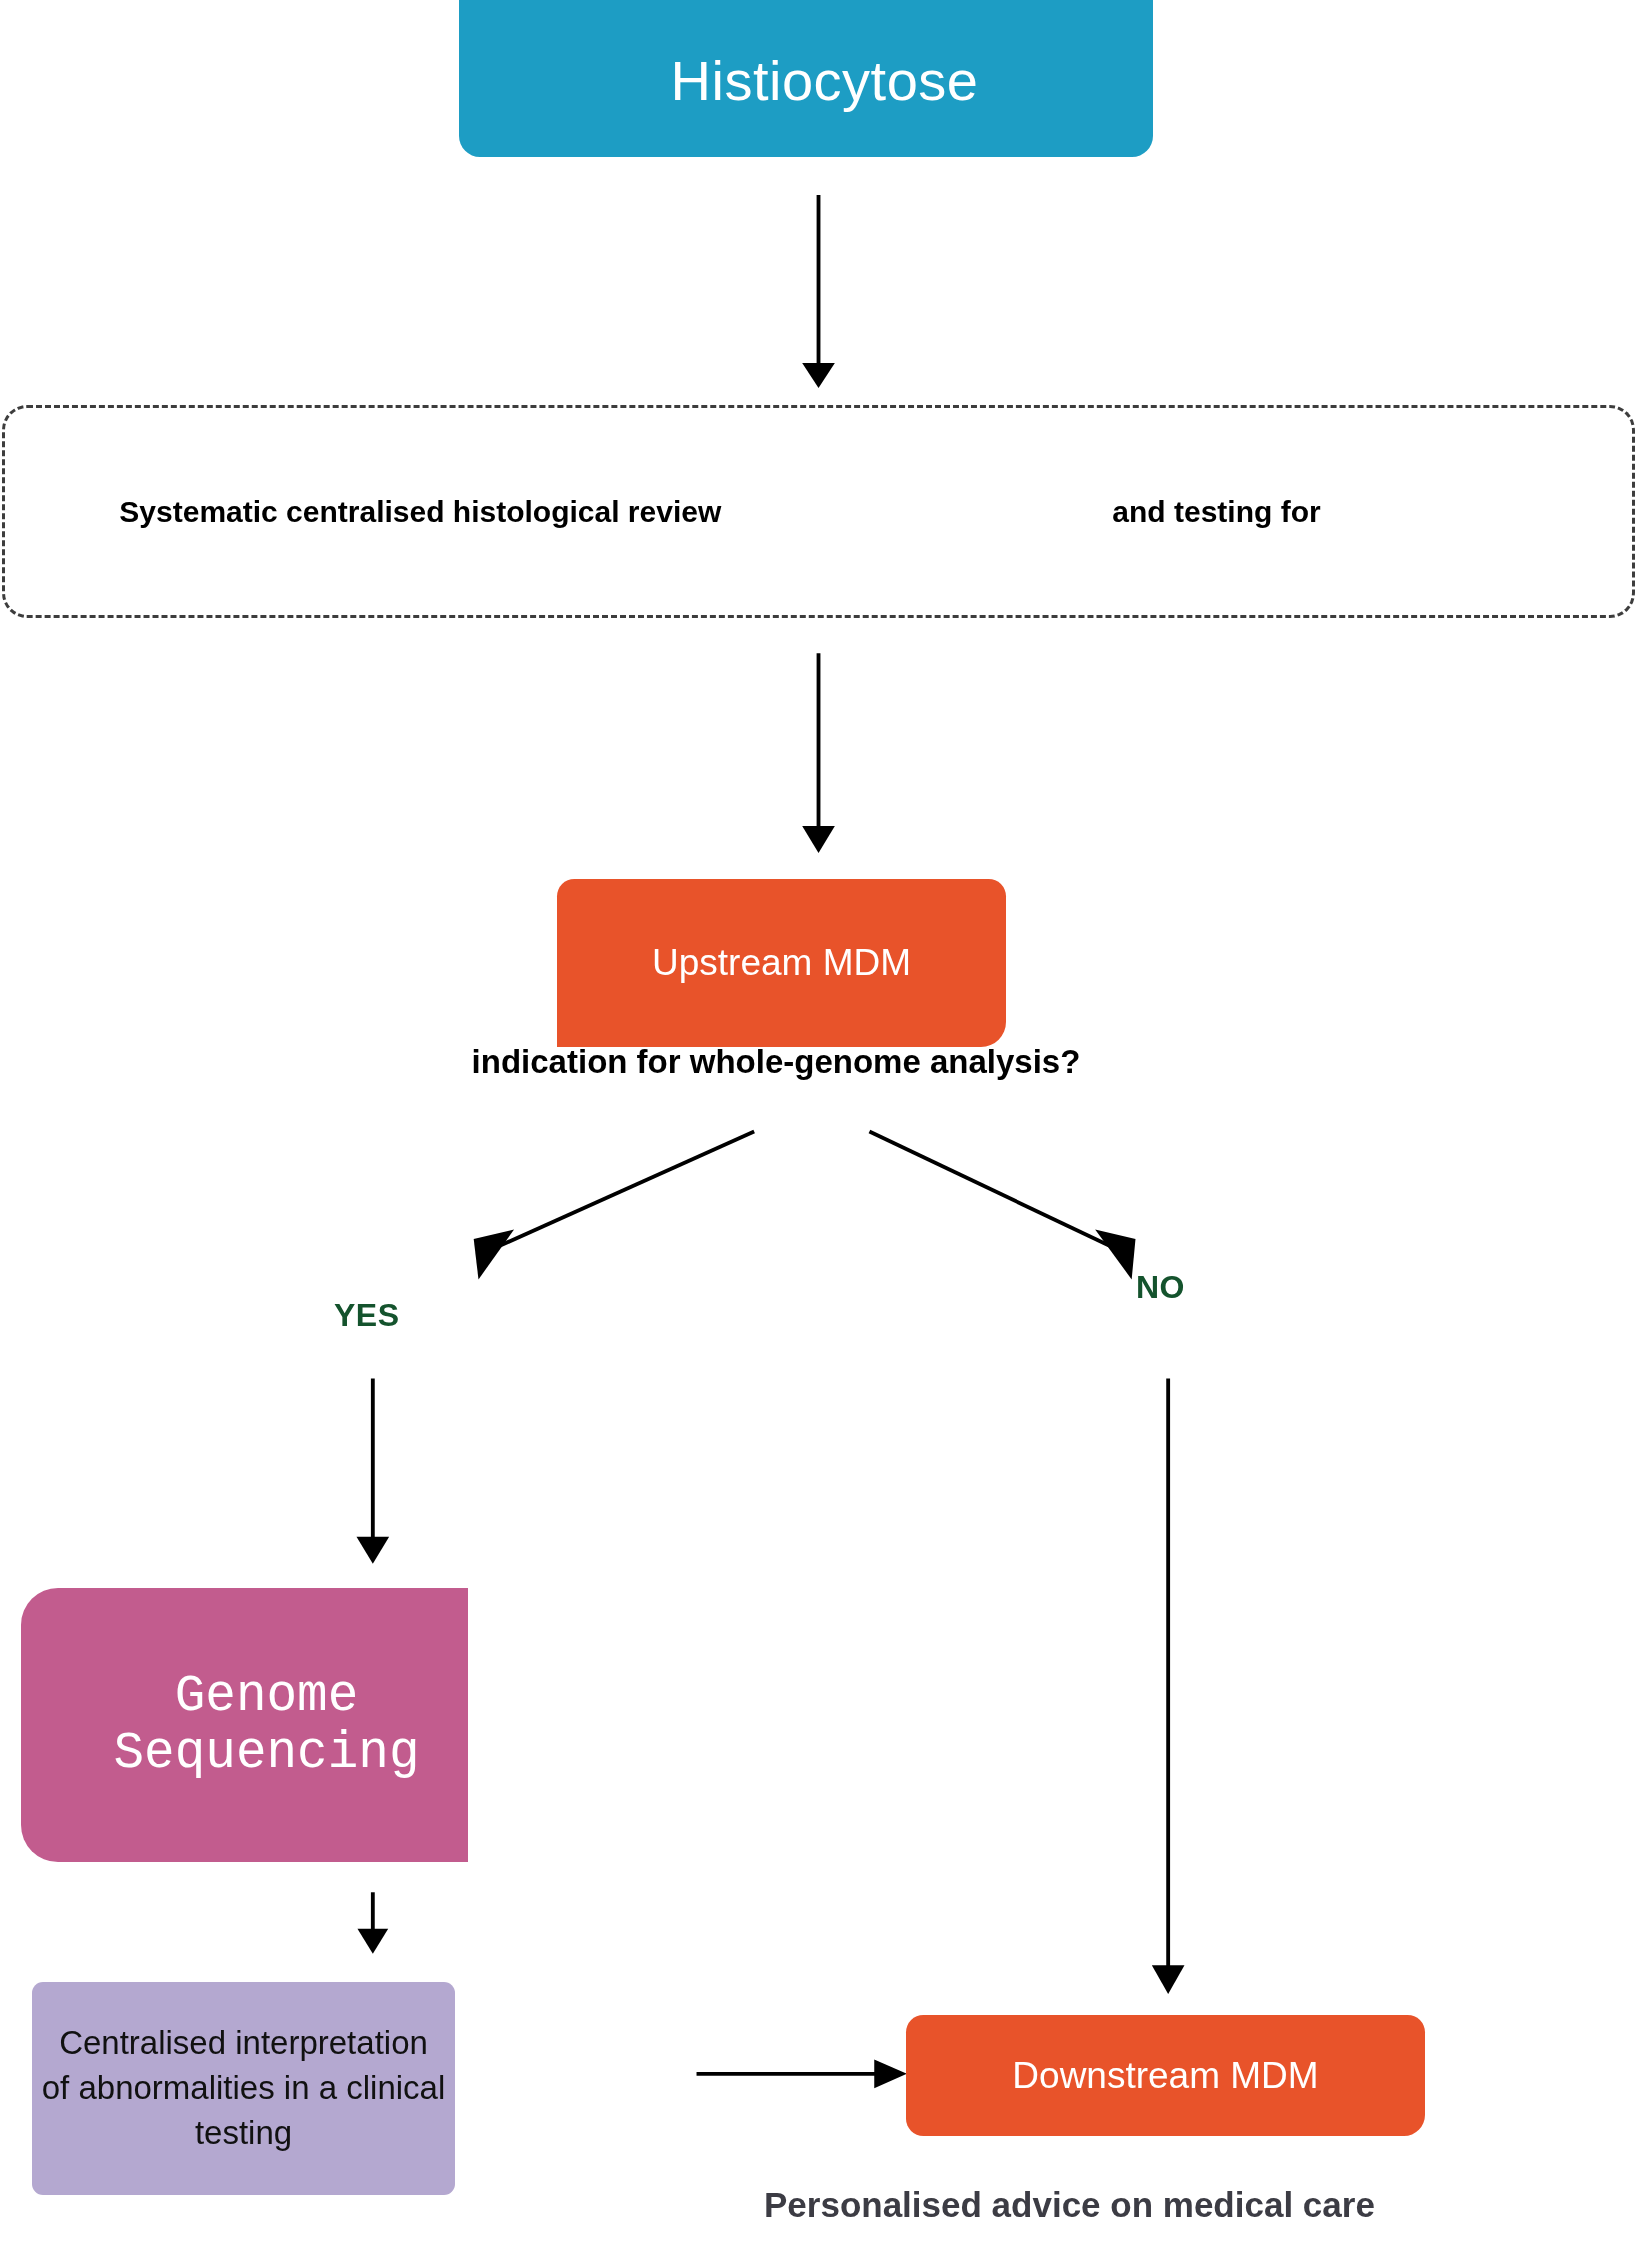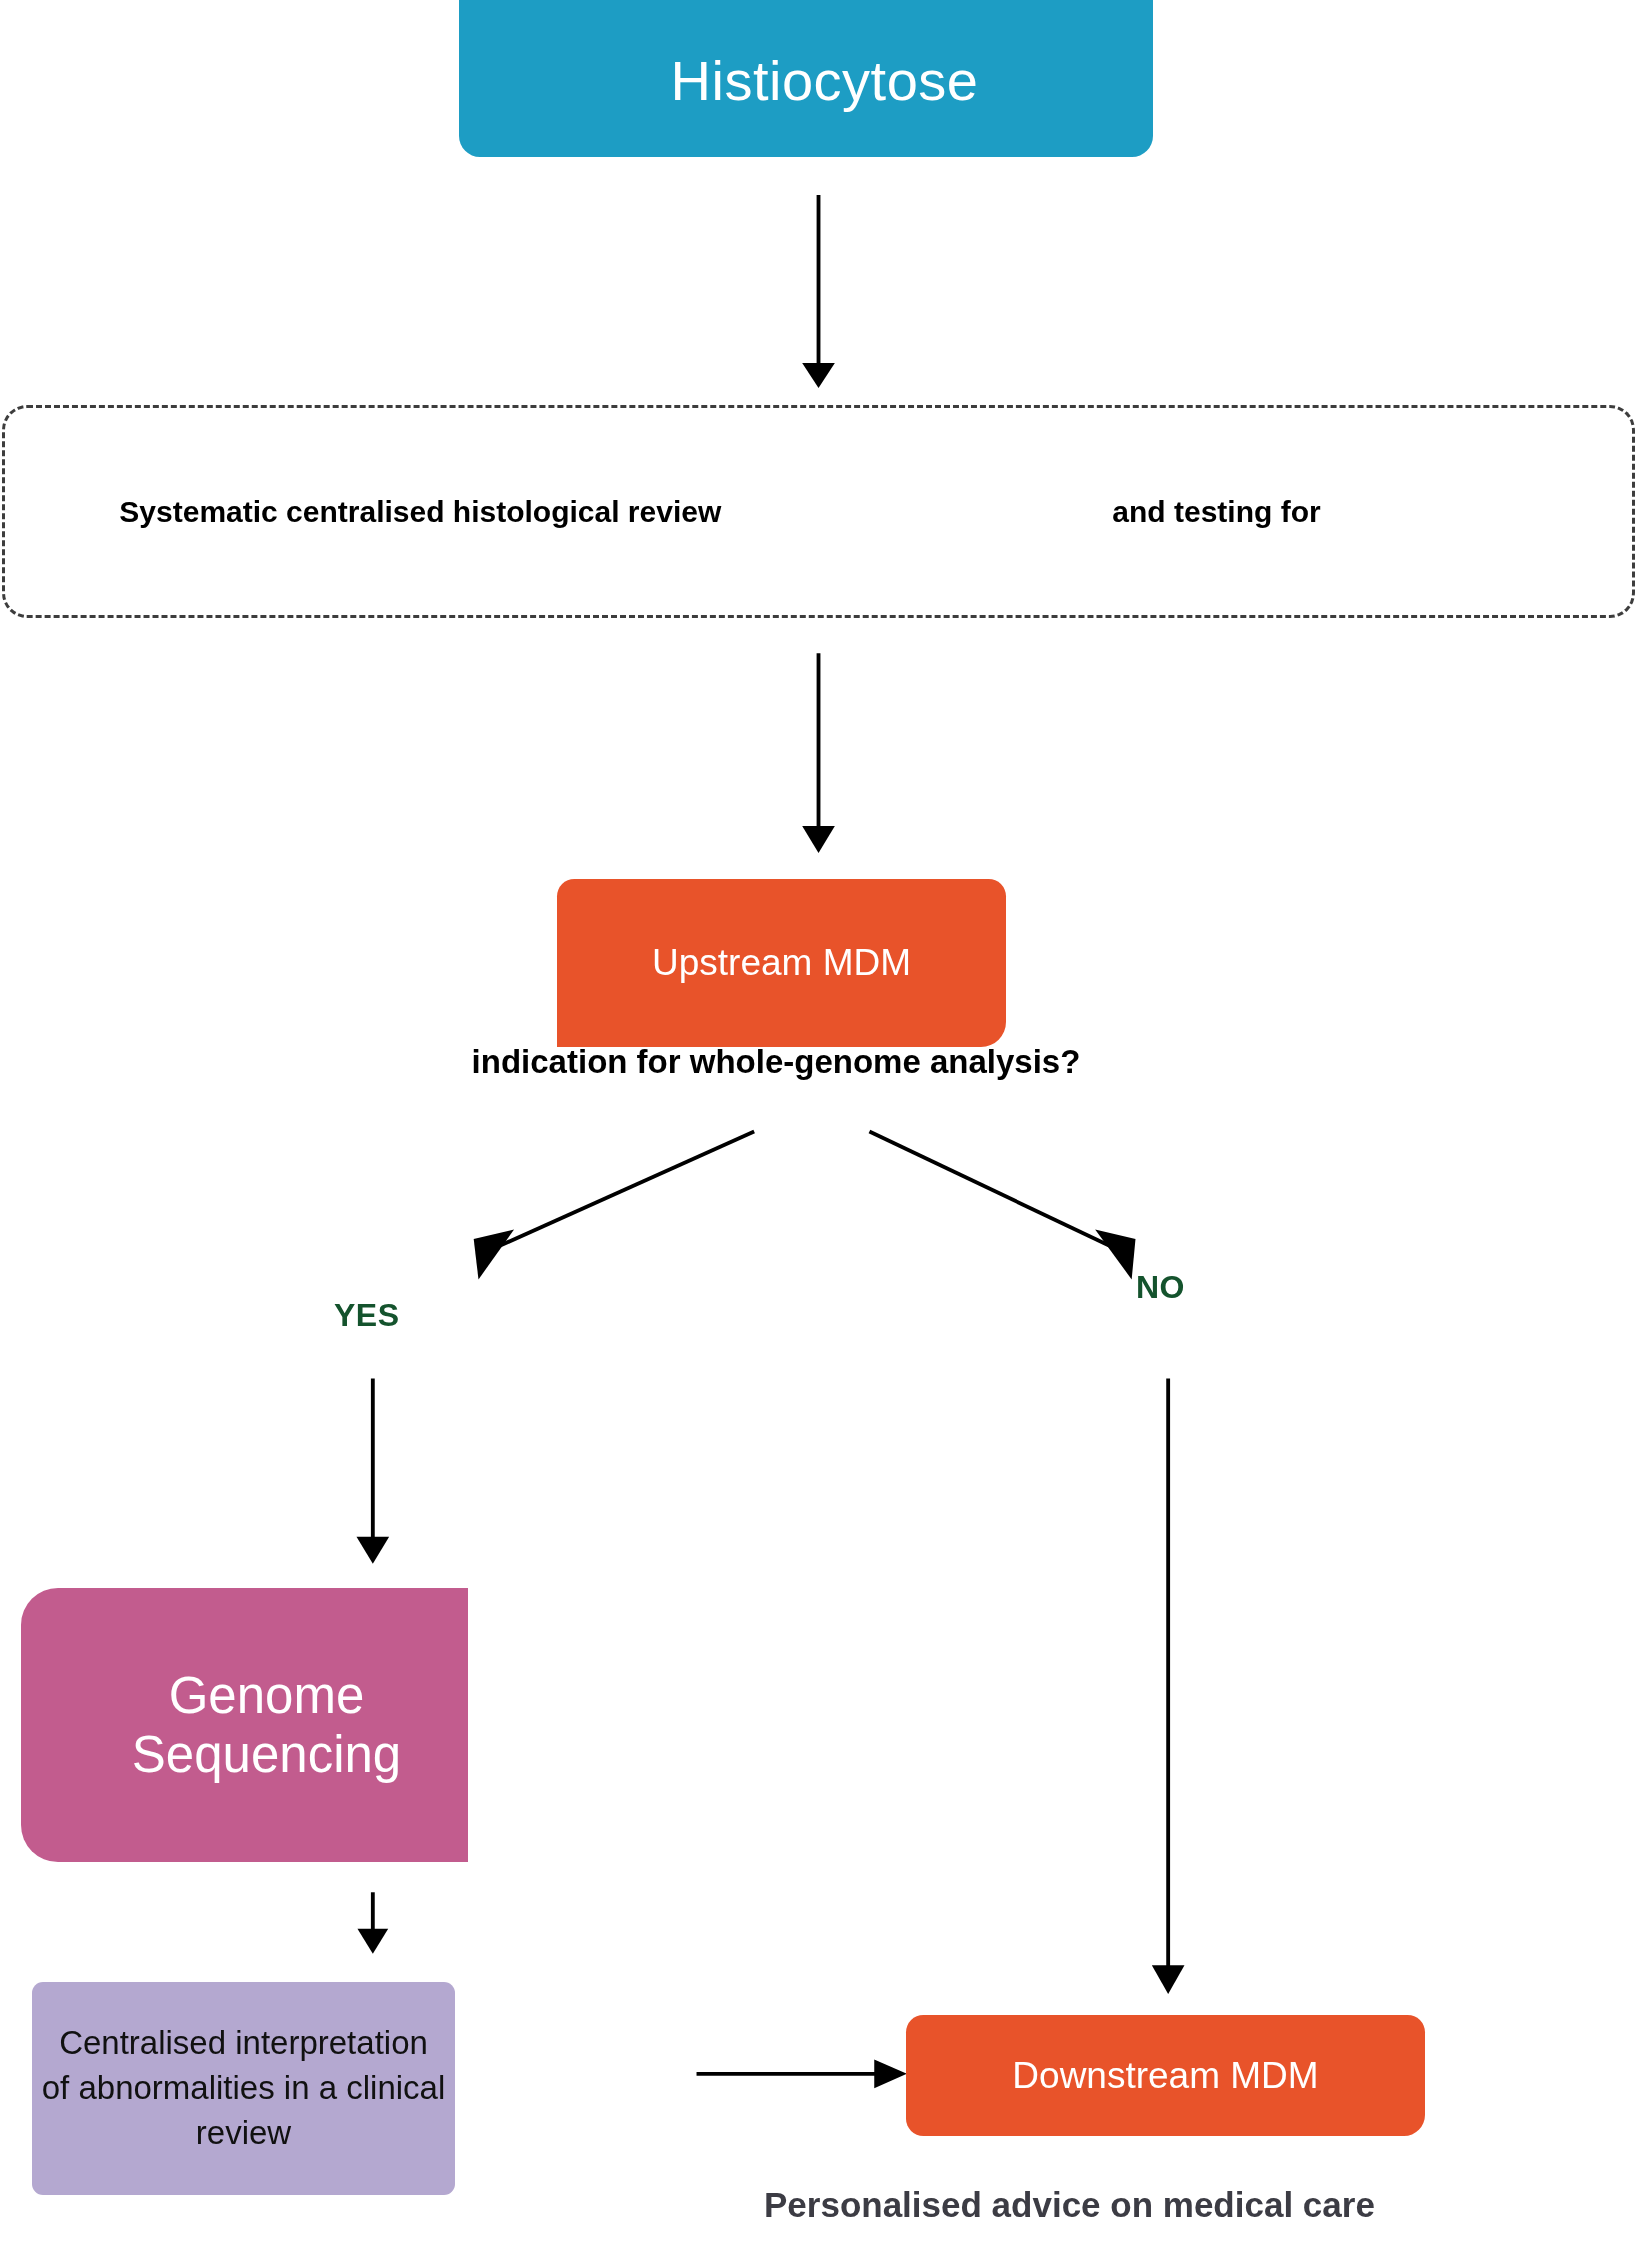--- a/index.html
+++ b/index.html
@@ -100,20 +100,21 @@
     left: 21px;
     top: 1588px;
     width: 447px;
     height: 274px;
     background: #c25c8e;
     border-radius: 37px 0 0 37px;
     color: #ffffff;
     font-size: 51px;
     justify-content: flex-end;
     padding-left: 44px;
+    font-family: Liberation Mono, monospace;
   }
 
   
   #node-interpretation {
     left: 32px;
     top: 1982px;
     width: 423px;
     height: 213px;
     background: #b4a8d0;
     border-radius: 11px;
@@ -232,21 +233,21 @@
   <div class="branch-label" id="label-yes">YES</div>
   <div class="branch-label" id="label-no">NO</div>
 
   <div class="node" id="node-genome">
     <span>Genome Sequencing</span>
   </div>
 
   <div class="node" id="node-interpretation">
     <span class="line">Centralised interpretation</span>
     <span class="line">of abnormalities in a clinical</span>
-    <span class="line">review</span>
+    <span class="line">testing</span>
   </div>
 
   <div class="node" id="node-downstream">
     <span>Downstream MDM</span>
   </div>
 
   <div id="label-advice">Personalised advice on medical care</div>
 
 </div>
 

